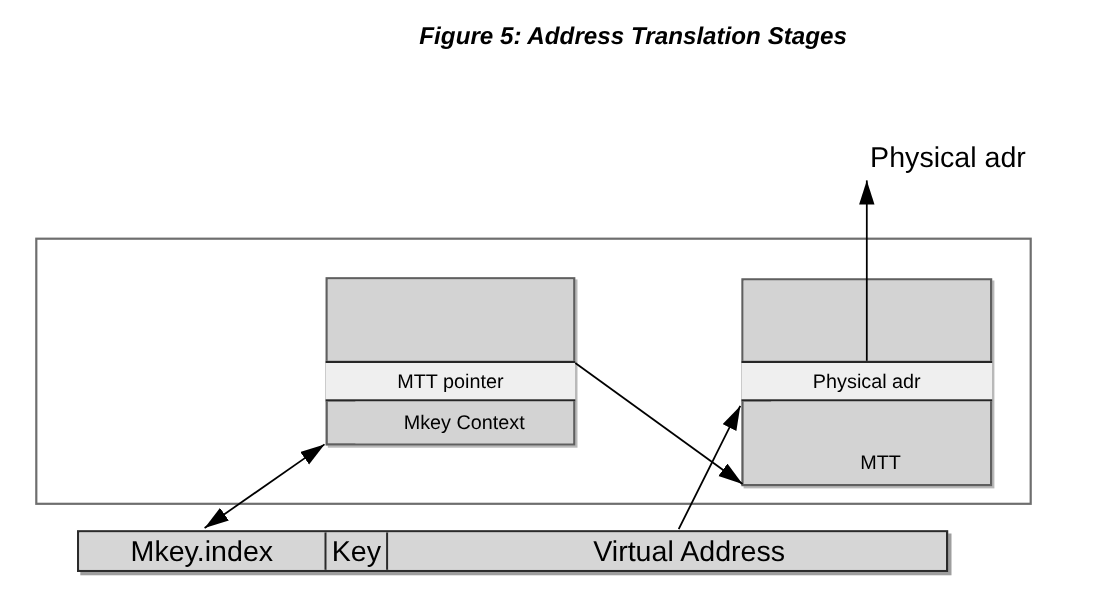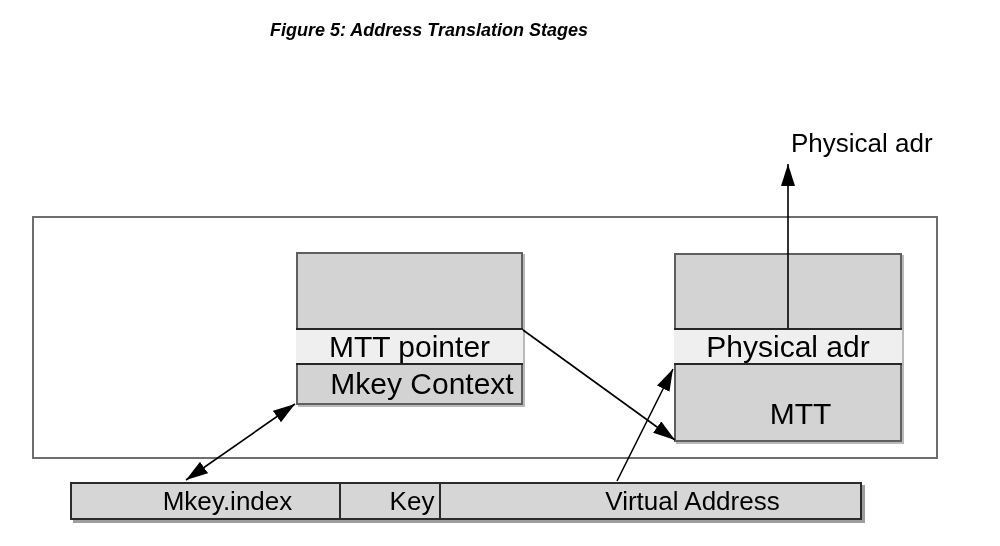--- a/index.html
+++ b/index.html
@@ -1,37 +1,37 @@
 <!DOCTYPE html>
 <html><head>
 <meta charset="utf-8">
 <style>
   html,body{margin:0;padding:0;background:#ffffff;}
   #stage{
     position:relative;width:1000px;height:546px;background:#ffffff;overflow:hidden;
     font-family:"Liberation Sans", sans-serif;color:#000;
   }
   .title{
-    position:absolute;left:270px;top:20px;width:500px;text-align:left;
-    font-size:18px;font-weight:bold;font-style:italic;white-space:nowrap;
+    position:absolute;left:270px;top:20px;width:500px;text-align:right;
+    font-size:22px;font-weight:bold;font-style:italic;white-space:nowrap;
   }
   .out-label{
     position:absolute;left:791px;top:128px;font-size:26px;white-space:nowrap;
   }
   .frame{
     position:absolute;left:32px;top:216px;width:906px;height:243px;
     border:2px solid #6e6e6e;box-sizing:border-box;background:#ffffff;
   }
   .stackbox{
     position:absolute;box-sizing:border-box;
     border:2px solid #5f5f5f;background:#d3d3d3;
     box-shadow:2px 2px 0 #b9b9b9;
   }
   .stackbox .sect{box-sizing:border-box;display:flex;align-items:center;justify-content:center;
-    font-size:30px;line-height:1;}
+    font-size:18px;line-height:1;}
   .stackbox .sect.top{background:#d3d3d3;}
   .stackbox .sect.hl{
     background:#efefef;border-top:2px solid #262626;border-bottom:2px solid #262626;
     margin:0 -2px;width:calc(100% + 4px);
   }
   .stackbox .sect.bottom{background:#d3d3d3;margin-left:25px;}
   #mkey-context-box{left:296px;top:252px;width:227px;height:153px;}
   #mkey-context-box .sect.top{height:74px;}
   #mkey-context-box .sect.hl{height:37px;}
   #mkey-context-box .sect.bottom{height:38px;}
@@ -39,21 +39,21 @@
   #mtt-box .sect.top{height:73px;}
   #mtt-box .sect.hl{height:37px;}
   #mtt-box .sect.bottom{height:72px;align-items:flex-end;padding-bottom:8px;}
   .addr-bar{
     position:absolute;left:70px;top:482px;width:792px;height:38px;
     box-sizing:border-box;border:2px solid #2b2b2b;background:#d6d6d6;
     display:flex;box-shadow:3px 3px 0 #9e9e9e;
   }
   .addr-bar .cell{
     box-sizing:border-box;display:flex;align-items:center;justify-content:center;
-    font-size:26px;line-height:1;background:#d6d6d6;margin-left:44px;
+    font-size:26px;line-height:1;background:#d6d6d6;
   }
   .addr-bar .cell.c1{width:225px;border-right:2px solid #2b2b2b;}
   .addr-bar .cell.c2{width:56px;border-right:2px solid #2b2b2b;}
   .addr-bar .cell.c3{flex:1;padding-left:40px;}
   svg.arrows{position:absolute;left:0;top:0;width:1000px;height:546px;pointer-events:none;}
 </style>
 </head>
 <body>
 
 <div id="stage">

